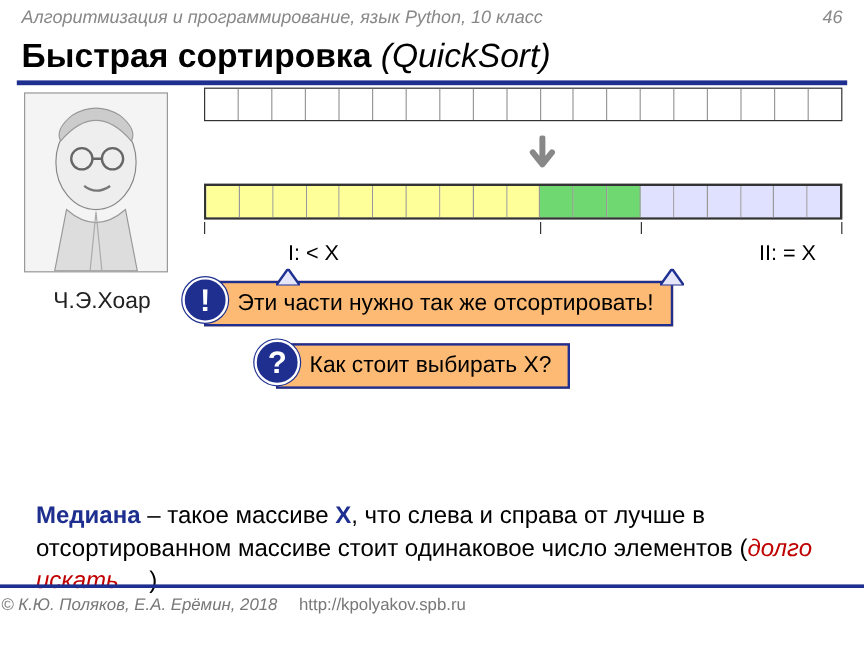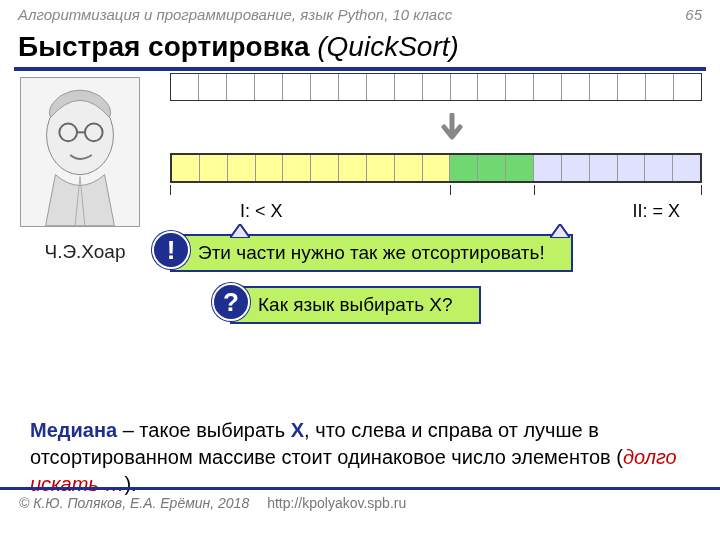--- a/index.html
+++ b/index.html
@@ -22,37 +22,37 @@
   .yellow { background: #ffff99; }
   .green { background: #70d870; }
   .lav { background: #e0e0ff; }
   .splitlabel { font-size: 22px; position: absolute; top: 42px; left: 98px; }
   .arrow-down { position: absolute; top: 40px; left: 268px; }
   .ticks { position: relative; height: 12px; }
   .tick { position: absolute; width: 1px; height: 10px; background: #333; top: 0; }
   .partlabels { display:flex; justify-content:space-between; font-size:18px; margin-top:4px; padding: 0 22px 0 70px;}
   .callout { position: relative; margin-top: 12px; }
   .badge { width: 38px; height: 38px; border-radius: 50%; background: #1e2f8f; color: #fff; font-weight: bold; font-size: 26px; display: inline-flex; align-items: center; justify-content: center; position: absolute; left: -18px; top: -3px; z-index: 2; border:2px solid #fff; box-shadow:0 0 0 1px #1e2f8f;}
-  .bubble { border: 2px solid #1e2f8f; background: #bef264; padding: 6px 26px 6px 26px; font-size: 19px; display: inline-block; margin-left: 0px; text-align: right;}
+  .bubble { border: 2px solid #1e2f8f; background: #fdba74; padding: 6px 14px 6px 26px; font-size: 19px; display: inline-block; margin-left: 0px; text-align: right;}
   .callout2 { margin-left: 60px; margin-top: 14px;}
   .pointer { position:absolute; top:-10px; }
   .median { position: absolute; left: 30px; top: 346px; right: 30px; font-size: 20px; line-height: 1.35; }
   .median .b { color: #1e2f8f; font-weight: bold; text-align: right; }
   .median .r { color: #c00000; font-style: italic; }
-  .footer { position: absolute; bottom: 0; left: 0; right: 0; border-top: 3px solid #1e2f8f; padding: 5px 19px; font-size: 14px; color: #777; display: flex; gap: 18px; }
+  .footer { position: absolute; bottom: 0; left: 0; right: 0; border-top: 3px solid #1e2f8f; padding: 5px 1px; font-size: 14px; color: #777; display: flex; gap: 18px; }
   .footer .c { font-style: italic; }
 </style>
 </head>
 <body>
 
 <div class="slide">
 
   <div class="topbar">
     <span>Алгоритмизация и программирование, язык Python, 10 класс</span>
-    <span>65</span>
+    <span>46</span>
   </div>
 
   <div class="title">
     <span class="roman">Быстрая сортировка</span>
     <span class="italic">(QuickSort)</span>
   </div>
   <div class="rule"></div>
 
   <div class="content">
 
@@ -143,26 +143,26 @@
           </svg>
         <svg class="pointer" style="left:380px" width="20" height="14">
             <polygon points="10,0 20,14 0,14" fill="#e6e6fa" stroke="#1e2f8f" stroke-width="2"></polygon>
           </svg>
         <span class="badge">!</span>
         <span class="bubble">Эти части нужно так же отсортировать!</span>
       </div>
 
       <div class="callout callout2">
         <span class="badge">?</span>
-        <span class="bubble">Как язык выбирать X?</span>
+        <span class="bubble">Как стоит выбирать X?</span>
       </div>
     </div>
 
     <div class="median">
-      <span class="b">Медиана</span><span> – такое выбирать </span><span class="b">X</span><span>, что слева и справа от лучше в отсортированном массиве стоит одинаковое число элементов (</span><span class="r">долго искать …</span><span>).</span>
+      <span class="b">Медиана</span><span> – такое массиве </span><span class="b">X</span><span>, что слева и справа от лучше в отсортированном массиве стоит одинаковое число элементов (</span><span class="r">долго искать …</span><span>).</span>
     </div>
 
   </div>
 
   <div class="footer">
     <span class="c">© К.Ю. Поляков, Е.А. Ерёмин, 2018</span>
     <span>http://kpolyakov.spb.ru</span>
   </div>
 </div>
 

